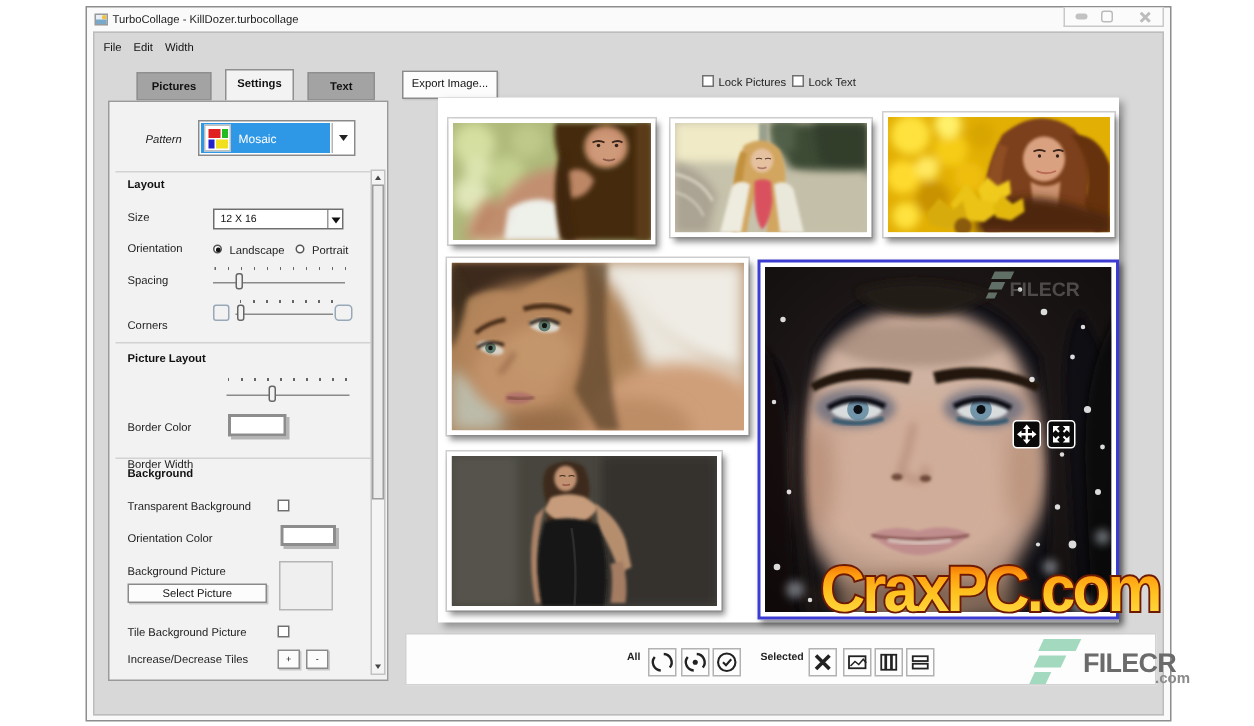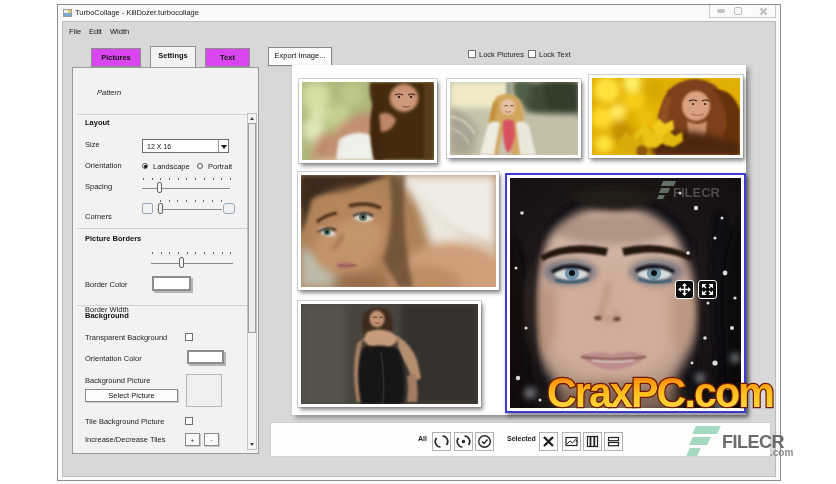--- a/index.html
+++ b/index.html
@@ -9,21 +9,21 @@
 
 #win { left:57px; top:4px; width:724px; height:477px; border:1px solid #8d8d8d; background:#fafafa; }
 #title { left:5px; top:3px; font-size:7.5px; color:#222; }
 #winicon { left:5px; top:3.5px; width:9px; height:8px; border:1px solid #9a9a9a; background:#e8eef4; overflow:hidden; }
 #caps { left:651px; top:0px; width:67px; height:13px; border:1px solid #c9c9c9; border-top:none; background:#fbfbfb; }
 .capg { position:absolute; color:#a9a9a9; }
 #client { left:4px; top:16px; width:714px; height:456px; background:#d8d8d8; border:1px solid #bcbcbc; }
 
 .menu { top:5px; font-size:7.5px; color:#111; }
 
-.tab { top:26px; height:19px; border:1px solid #8f8f8f; background:#d946ef; font-size:7.5px; font-weight:bold; color:#111; text-align:center; line-height:18px; }
+.tab { top:26px; height:19px; border:1px solid #8f8f8f; background:#a3a3a3; font-size:7.5px; font-weight:bold; color:#111; text-align:center; line-height:18px; }
 #panel { left:9px; top:45px; width:187px; height:387px; background:#f2f2f2; border:1px solid #9a9a9a; }
 
 .lbl { font-size:7.5px; color:#222; }
 .hdr { font-size:7.5px; font-weight:bold; color:#111; }
 .sep { height:1px; background:#d2d2d2; left:4px; width:172px; }
 .ticks { height:2px; background-image:repeating-linear-gradient(90deg,#666 0,#666 1px,transparent 1px,transparent 8.7px); }
 .track { height:1px; background:#8a8a8a; }
 .thumb { width:5px; height:11px; background:#f2f2f2; border:1px solid #666; border-radius:2px; }
 .chk { width:8px; height:8px; background:#fff; border:1px solid #707070; }
 .swatch { background:#fff; border:2px solid #8d8d8d; box-shadow:2px 2px 0 #b5b5b5; }
@@ -61,20 +61,32 @@
 
       <div class="abs btn" style="left:205px;top:25px;width:64px;height:19px;line-height:15px;">Export Image...</div>
       <div class="abs chk" style="left:405px;top:28px;"></div>
       <div class="abs lbl" style="left:416px;top:28px;">Lock Pictures</div>
       <div class="abs chk" style="left:465px;top:28px;"></div>
       <div class="abs lbl" style="left:476px;top:28px;">Lock Text</div>
 
       <div id="panel" class="abs">
         <div class="abs lbl" style="left:24px;top:20px;font-style:italic;">Pattern</div>
 
+        <div class="abs" style="left:59px;top:12px;width:105px;height:24px;border:1px solid #8a8a8a;background:#fff;">
+          <div class="abs" style="left:1px;top:1px;width:86px;height:20px;background:#2e97e6;"></div>
+          <div class="abs" style="left:3px;top:2px;width:18px;height:18px;background:#fff;border:1px solid #c0c0c0;">
+            <div class="abs" style="left:2px;top:2px;width:8px;height:6px;background:#e02020;"></div>
+            <div class="abs" style="left:11px;top:2px;width:4px;height:6px;background:#22bb22;"></div>
+            <div class="abs" style="left:2px;top:9px;width:4px;height:6px;background:#2222cc;"></div>
+            <div class="abs" style="left:7px;top:9px;width:8px;height:6px;background:#f0e020;"></div>
+          </div>
+          <div class="abs" style="left:26px;top:7px;font-size:8px;color:#fff;">Mosaic</div>
+          <div class="abs" style="left:88px;top:1px;width:15px;height:20px;background:#fff;border-left:1px solid #b5b5b5;"></div>
+          <div class="abs" style="left:93px;top:9px;width:0;height:0;border-left:3px solid transparent;border-right:3px solid transparent;border-top:4px solid #222;"></div>
+        </div>
         <div class="abs sep" style="top:46px;"></div>
         <div class="abs hdr" style="left:12px;top:50px;">Layout</div>
         <div class="abs lbl" style="left:12px;top:72px;">Size</div>
         <div class="abs" style="left:69px;top:71px;width:87px;height:14px;border:1px solid #6e6e6e;background:#fff;">
           <div class="abs" style="left:4px;top:3px;font-size:7px;color:#111;">12 X 16</div>
           <div class="abs" style="left:75px;top:0px;width:11px;height:12px;border-left:1px solid #9a9a9a;"></div>
           <div class="abs" style="left:78px;top:5px;width:0;height:0;border-left:3px solid transparent;border-right:3px solid transparent;border-top:4px solid #111;"></div>
         </div>
         <div class="abs lbl" style="left:12px;top:93px;">Orientation</div>
         <div class="abs" style="left:69px;top:95px;width:6px;height:6px;border:1px solid #555;border-radius:50%;background:#fff;"></div>
@@ -86,21 +98,21 @@
         <div class="abs ticks" style="left:70px;top:110px;width:88px;"></div>
         <div class="abs track" style="left:69px;top:120px;width:88px;"></div>
         <div class="abs thumb" style="left:84px;top:114px;"></div>
         <div class="abs lbl" style="left:12px;top:144px;text-align:right;">Corners</div>
         <div class="abs" style="left:69px;top:135px;width:11px;height:11px;border:1px solid #98a8b8;border-radius:2px;background:#f2f2f2;"></div>
         <div class="abs ticks" style="left:87px;top:132px;width:62px;"></div>
         <div class="abs track" style="left:84px;top:141px;width:65px;"></div>
         <div class="abs thumb" style="left:85px;top:135px;"></div>
         <div class="abs" style="left:150px;top:135px;width:12px;height:11px;border:1px solid #98a8b8;border-radius:3px;background:#f2f2f2;"></div>
         <div class="abs sep" style="top:160px;"></div>
-        <div class="abs hdr" style="left:12px;top:166px;">Picture Borders</div>
+        <div class="abs hdr" style="left:12px;top:166px;">Picture Layout</div>
         <div class="abs ticks" style="left:79px;top:184px;width:80px;"></div>
         <div class="abs lbl" style="left:12px;top:189px;margin-top:48px;">Border Width</div>
         <div class="abs track" style="left:78px;top:195px;width:82px;"></div>
         <div class="abs thumb" style="left:106px;top:189px;"></div>
         <div class="abs lbl" style="left:12px;top:212px;">Border Color</div>
         <div class="abs swatch" style="left:79px;top:208px;width:39px;height:15px;"></div>
         <div class="abs sep" style="top:237px;"></div>
         <div class="abs hdr" style="left:12px;top:243px;">Background</div>
         <div class="abs lbl" style="left:12px;top:265px;">Transparent Background</div>
         <div class="abs chk" style="left:112px;top:265px;"></div>

